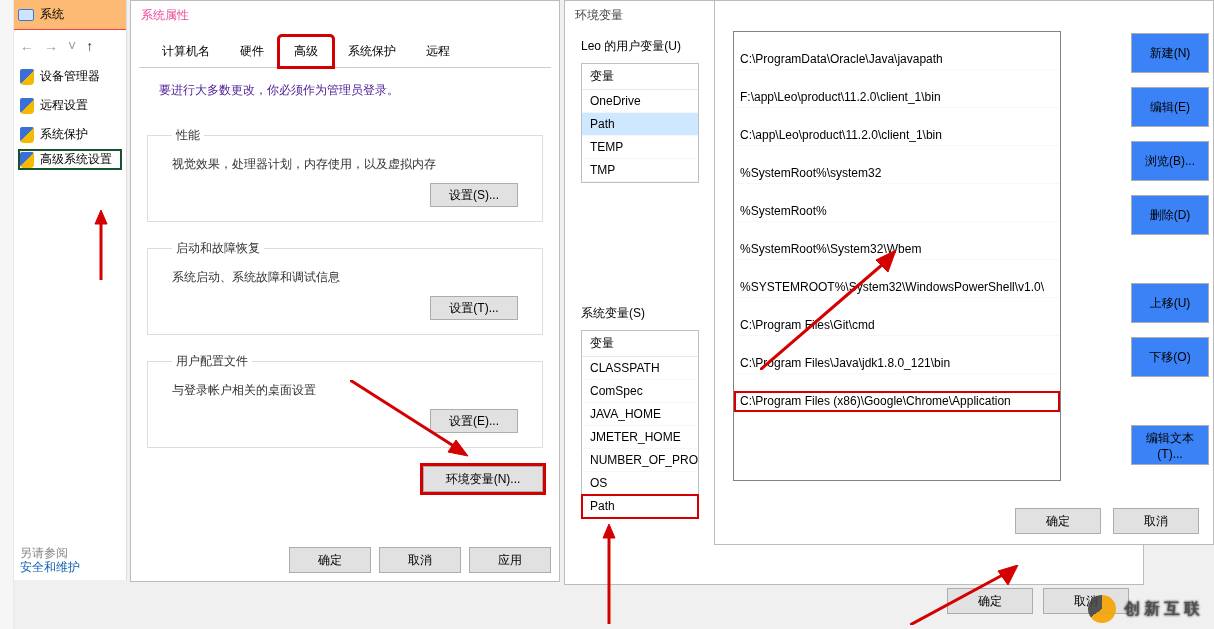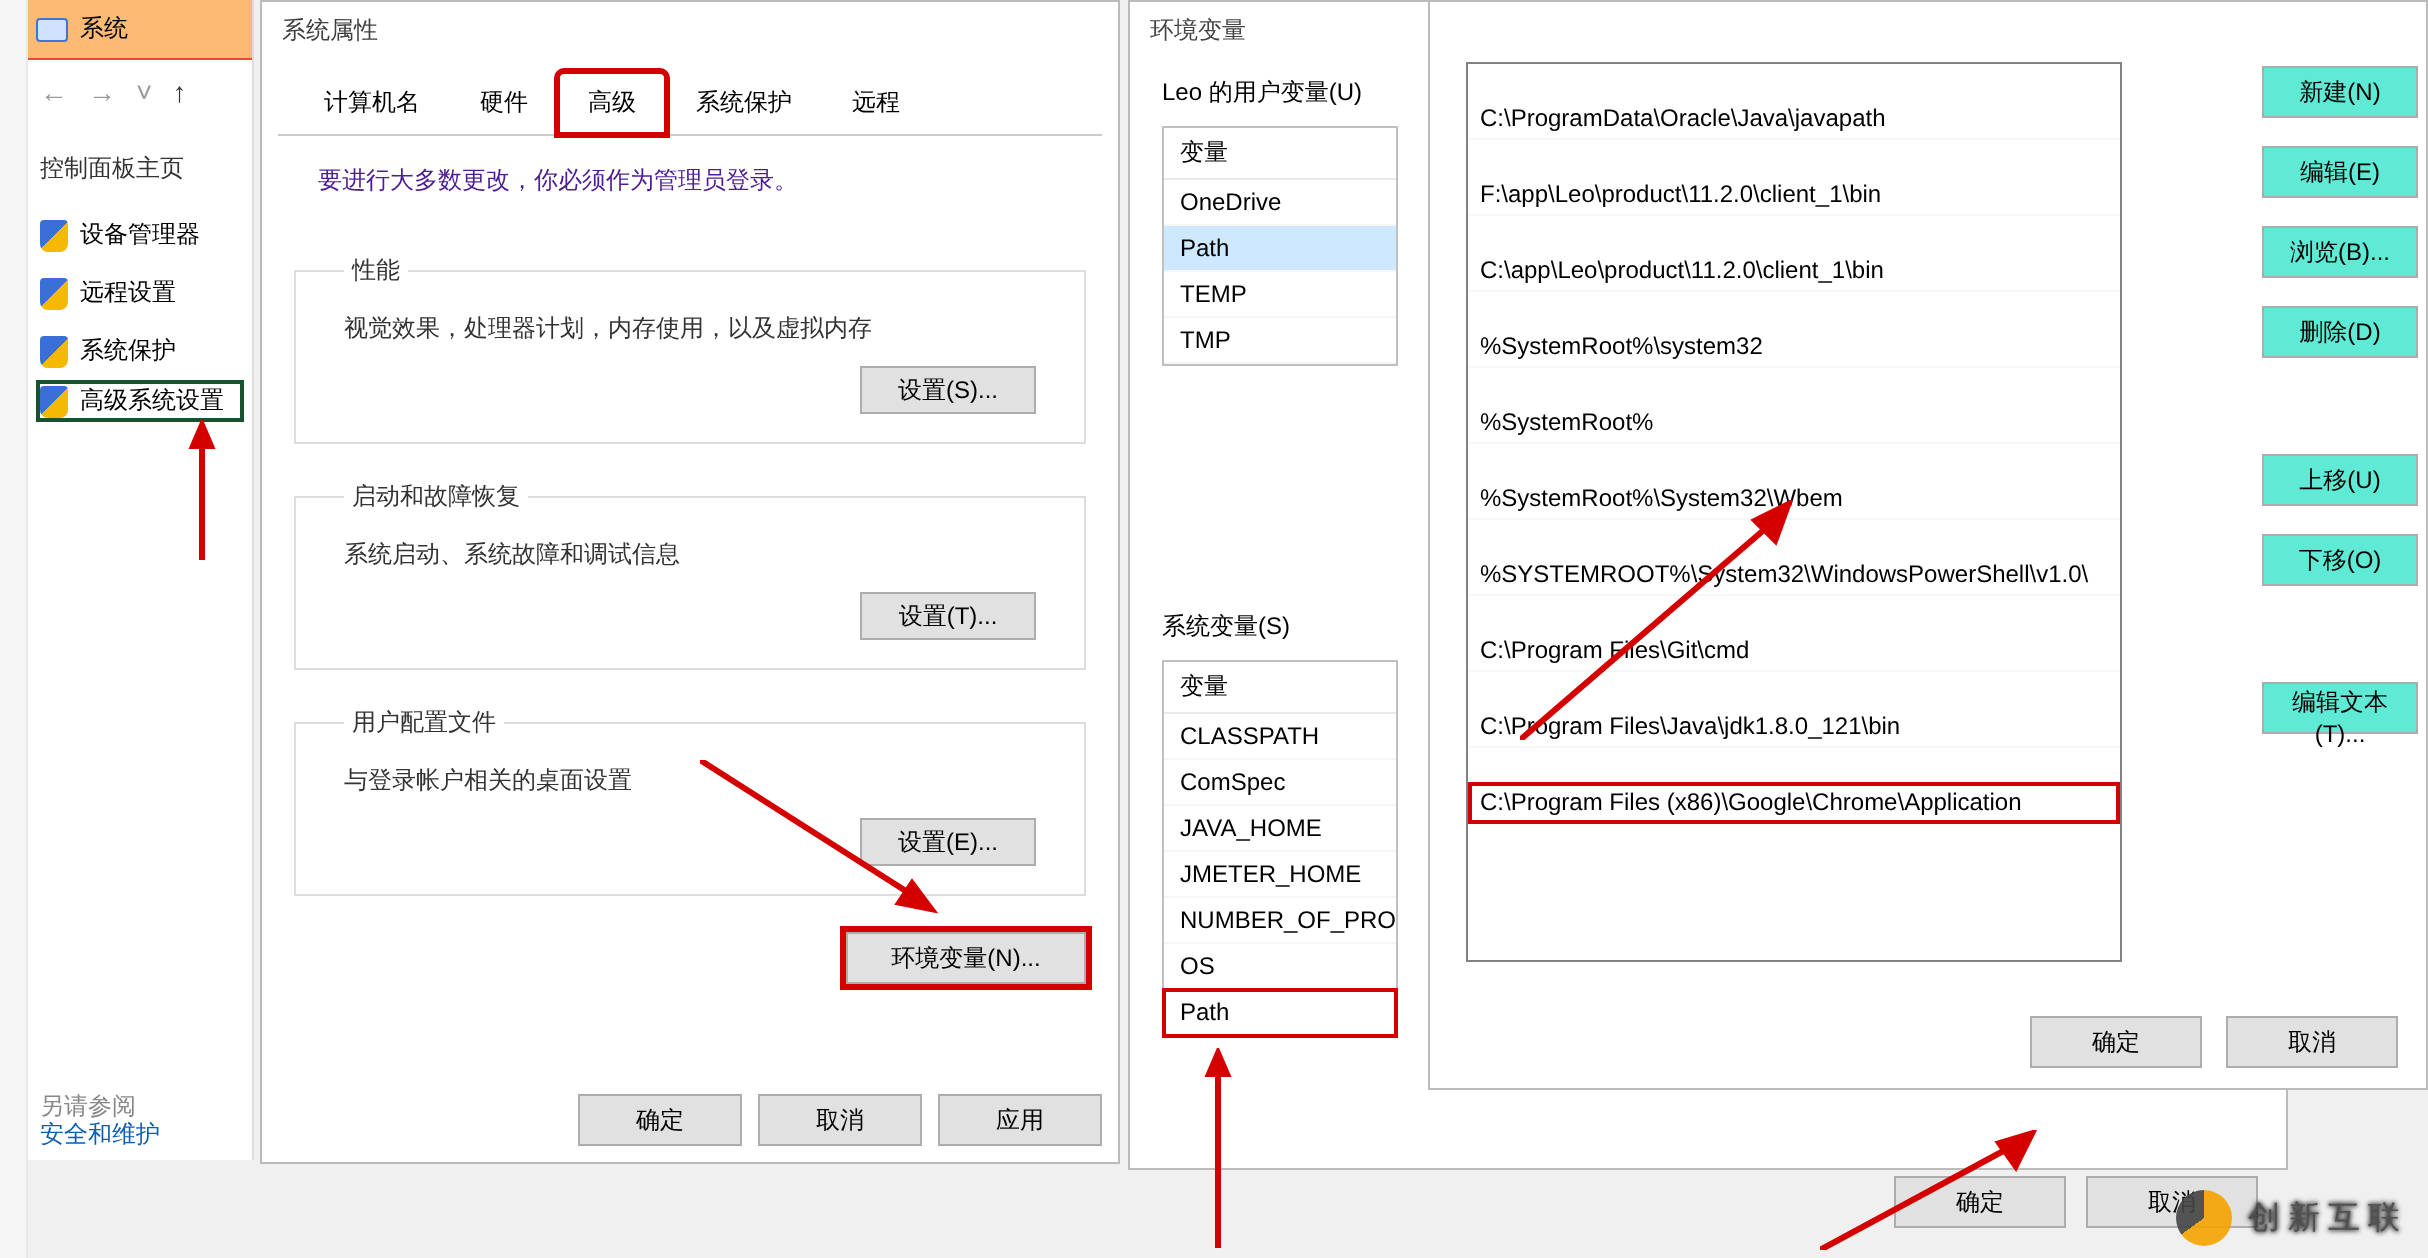--- a/index.html
+++ b/index.html
@@ -20,21 +20,21 @@
   .sb-item { display:flex; align-items:center; gap:6px; padding:6px 2px; cursor:pointer; }
   .sb-item .shield { width:14px; height:16px; border-radius:2px 2px 4px 4px; background: linear-gradient(135deg,#3a6fd8 50%,#f5b900 50%); }
   .sb-item.highlight-box { border:2px solid #14532d; padding:0 0; }
   .sb-see-also { position:absolute; bottom:18px; left:6px; color:#888; }
   .sb-safe { position:absolute; bottom:0; left:6px; color:#0a5fb3; padding:4px 0;}
   
   
   .sysprop {
     position:absolute; left:130px; top:0; width:430px; height:582px; background:#fff; border:1px solid #bbb;
   }
-  .sysprop .title { padding:6px 10px; color:#404040; }
+  .sysprop .title { padding:6px 10px; color:#ec4899; }
   .tabs { display:flex; gap:0; padding:6px 8px 0; border-bottom:1px solid #ccc; margin:0 8px; }
   .tab { padding:6px 14px; border:1px solid transparent; cursor:pointer; }
   .tab.active { border:1px solid #ccc; border-bottom:1px solid #fff; border-radius:3px 3px 0 0;font-family:Liberation Serif, serif; }
   .tab.redbox { outline:3px solid #d40000; outline-offset:-1px;}
   .intro { padding:14px 28px; color:#4c1d95; }
   fieldset.grp { margin:14px 16px 18px; border:1px solid #ddd; padding:8px 24px 14px; }
   fieldset.grp legend { color:#333; padding:0 4px; }
   fieldset.grp .desc { padding:4px 0 10px; color:#333; }
   .rbtn { float:right; min-width:88px; height:24px; border:1px solid #adadad; background:#e1e1e1; padding:2px 12px; cursor:pointer; }
   .rbtn:after{content:""; display:block; clear:both;}
@@ -66,21 +66,21 @@
   
   .editwin {
     position:absolute; left:714px; top:0; width:500px; height:545px; background:#fff; border:1px solid #bbb;
   }
   .pathlist {
     position:absolute; left:18px; top:30px; width:328px; height:450px; border:1px solid #828282; background:#fff; overflow:hidden;
   }
   .pathlist .prow { padding:3px 6px; border-bottom:1px solid #f8f8f8; white-space:nowrap; overflow:hidden; text-overflow:ellipsis; cursor:pointer;margin-top:17px;}
   .pathlist .prow.redbox { outline:2px solid #d40000; outline-offset:-2px;}
   .sidebtns { position:absolute; right:4px; top:32px; display:flex; flex-direction:column; gap:14px; }
-  .sbtn { width:78px; height:26px; border:1px solid #adadad; background:#5eead4; cursor:pointer;}
+  .sbtn { width:78px; height:40px; border:1px solid #adadad; background:#3b82f6; cursor:pointer;}
   .sidebtns .gap { height:20px; }
   .editwin .footer { position:absolute; bottom:10px; right:14px; display:flex; gap:12px; }
   
   
   .arrow { position:absolute; pointer-events:none; }
   .arrow svg line, .arrow svg polygon { stroke:#d40000; fill:#d40000; }
   
   
   .watermark { position:absolute; right:10px; bottom:6px; display:flex; align-items:center; gap:8px; opacity:.9;}
   .watermark .logo { width:28px; height:28px; border-radius:50%; background:conic-gradient(#f5a400 0 65%, #444 65% 100%); position:relative;}
@@ -98,21 +98,20 @@
   <div class="sb-title">
     <span class="monitor-icon"></span>
     <span>系统</span>
   </div>
   <div class="sb-nav-icons">
     <span>←</span>
     <span>→</span>
     <span>˅</span>
     <span class="up">↑</span>
   </div>
-  <div class="sb-heading">控制面板主页</div>
   <div class="sb-list">
     <div class="sb-item">
       <span class="shield"></span>
       <span>设备管理器</span>
     </div>
     <div class="sb-item">
       <span class="shield"></span>
       <span>远程设置</span>
     </div>
     <div class="sb-item">

